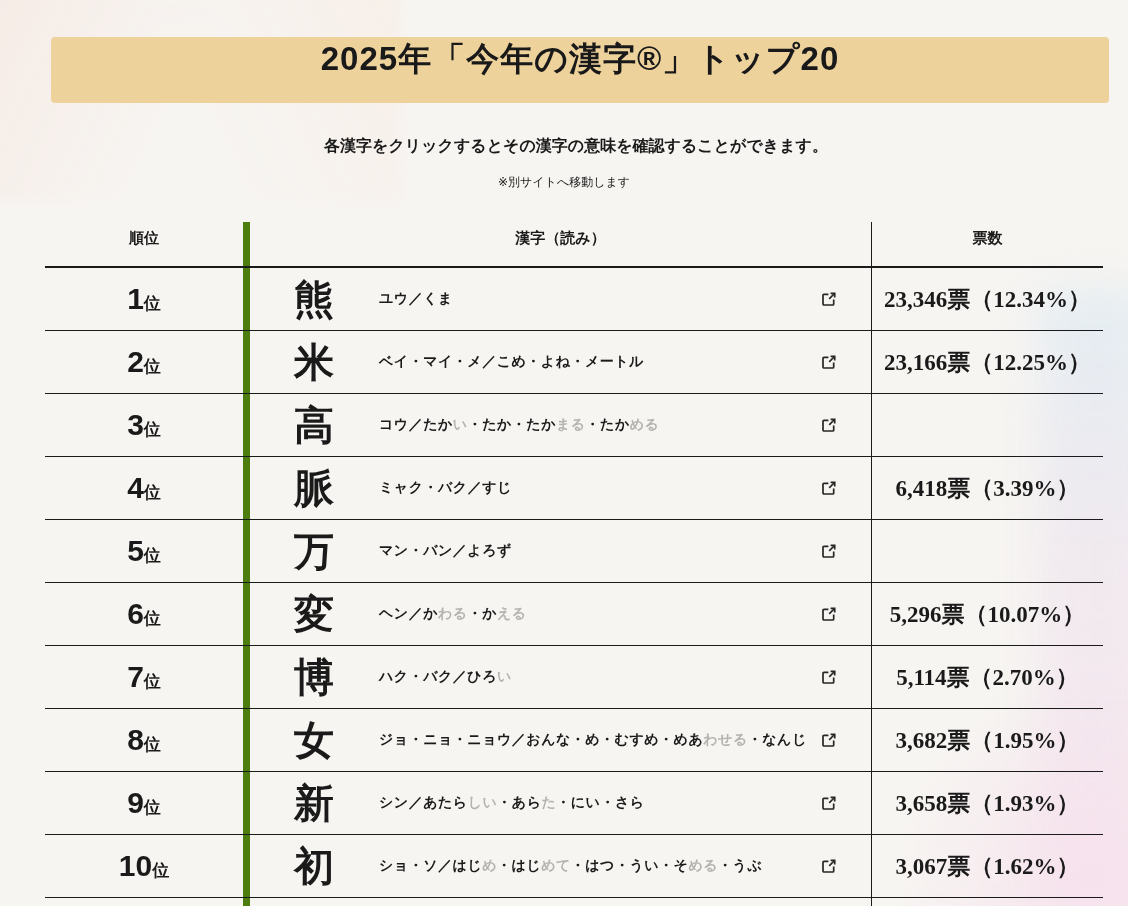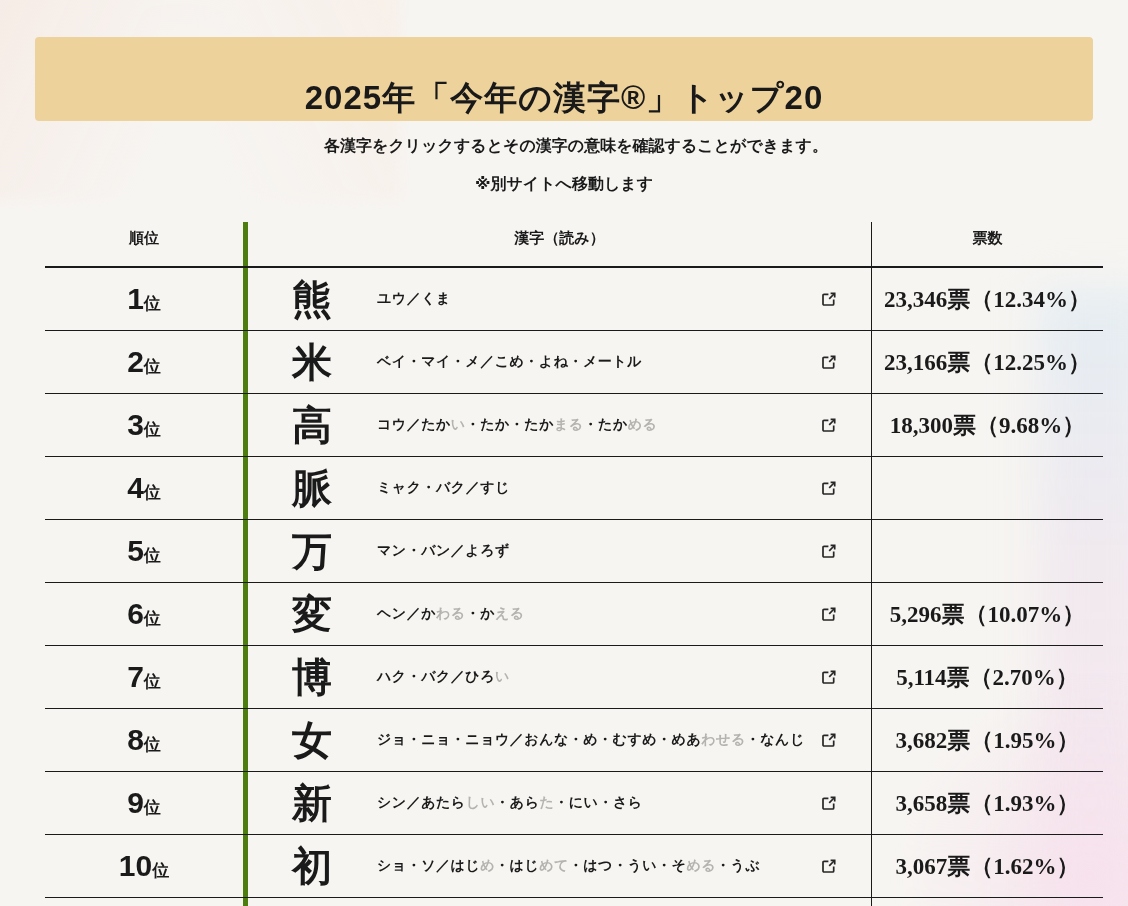--- a/index.html
+++ b/index.html
@@ -25,47 +25,47 @@
     background:linear-gradient(180deg, rgba(226,236,242,0.9) 0%, rgba(240,231,238,0.85) 45%, rgba(247,230,238,0.9) 100%);
     filter:blur(22px);
   }
   .deco-br {
     right:-40px; bottom:-60px; width:260px; height:300px;
     background:radial-gradient(circle at 70% 70%, rgba(246,224,236,0.8) 0%, rgba(246,224,236,0) 70%);
     filter:blur(10px);
   }
   
   .banner {
-    position:absolute; left:35px; top:37px; width:1058px; height:84px;
+    position:absolute; left:51px; top:37px; width:1058px; height:66px;
     background:#edd29c;
-    display:flex; align-items:flex-end; justify-content:center;
+    display:flex; align-items:flex-start; justify-content:center;
     border-radius:4px;
     z-index:2;
   }
   .banner h1 {
     font-size:33px; font-weight:800; letter-spacing:1px; color:#191919;
   }
   
   .subtitle {
     position:absolute; left:12px; top:136px; width:100%;
     text-align:center; font-size:16px; font-weight:700; z-index:2;
   }
   .note {
     position:absolute; left:0; top:174px; width:100%;
-    text-align:center; font-size:16px; font-weight:700; z-index:2;
+    text-align:center; font-size:12px; font-weight:400; z-index:2;
   }
   
   .rank-table {
     position:absolute; left:45px; top:222px; width:1058px; z-index:2;
   }
   .thead { display:flex; height:46px; border-bottom:2px solid #1a1a1a; }
   .thead .cell { padding-top:7px; font-size:15px; font-weight:700; }
   .cell { display:flex; justify-content:center; }
   .col-rank  { width:198px; }
-  .col-kanji { width:629px; border-left:5px solid #4d7c0f; border-right:1px solid #1a1a1a; }
+  .col-kanji { width:629px; border-left:7px solid #4d7c0f; border-right:1px solid #1a1a1a; }
   .col-votes { width:231px; }
   .trow { display:flex; height:63px; border-bottom:1px solid #1a1a1a; }
   .trow .col-rank { align-items:center; }
   .rank-wrap { display:flex; align-items:baseline; }
   .rank-num { font-size:30px; font-weight:800; }
   .rank-suffix { font-size:17px; font-weight:800; }
   .trow .col-kanji {
     justify-content:flex-start; align-items:center;
     padding-left:44px; padding-right:34px;
   }
@@ -151,40 +151,40 @@
           <a class="kanji-link">高</a>
           <span class="reading"><span>コウ／たか</span><span class="muted">い</span><span>・たか・たか</span><span class="muted">まる</span><span>・たか</span><span class="muted">める</span></span>
           <span class="ext">
             <svg width="16" height="16" viewBox="0 0 16 16">
               <path d="M12.7 8.6v4.4a1 1 0 0 1-1 1H3a1 1 0 0 1-1-1V4.3a1 1 0 0 1 1-1h4.4" fill="none" stroke="#262626" stroke-width="1.7"></path>
               <path d="M9.6 2.3h4.1v4.1" fill="none" stroke="#262626" stroke-width="1.7"></path>
               <path d="M13.5 2.5L8.2 7.8" fill="none" stroke="#262626" stroke-width="1.7"></path>
             </svg>
           </span>
         </div>
-        <div class="cell col-votes">18,300票（9.68%）</div>
       </div>
       <div class="trow">
         <div class="cell col-rank">
           <span class="rank-wrap">
             <span class="rank-num">4</span>
             <span class="rank-suffix">位</span>
           </span>
         </div>
         <div class="cell col-kanji">
           <a class="kanji-link">脈</a>
           <span class="reading"><span>ミャク・バク／すじ</span></span>
           <span class="ext">
             <svg width="16" height="16" viewBox="0 0 16 16">
               <path d="M12.7 8.6v4.4a1 1 0 0 1-1 1H3a1 1 0 0 1-1-1V4.3a1 1 0 0 1 1-1h4.4" fill="none" stroke="#262626" stroke-width="1.7"></path>
               <path d="M9.6 2.3h4.1v4.1" fill="none" stroke="#262626" stroke-width="1.7"></path>
               <path d="M13.5 2.5L8.2 7.8" fill="none" stroke="#262626" stroke-width="1.7"></path>
             </svg>
           </span>
         </div>
+        <div class="cell col-votes">6,418票（3.39%）</div>
       </div>
       <div class="trow">
         <div class="cell col-rank">
           <span class="rank-wrap">
             <span class="rank-num">5</span>
             <span class="rank-suffix">位</span>
           </span>
         </div>
         <div class="cell col-kanji">
           <a class="kanji-link">万</a>

